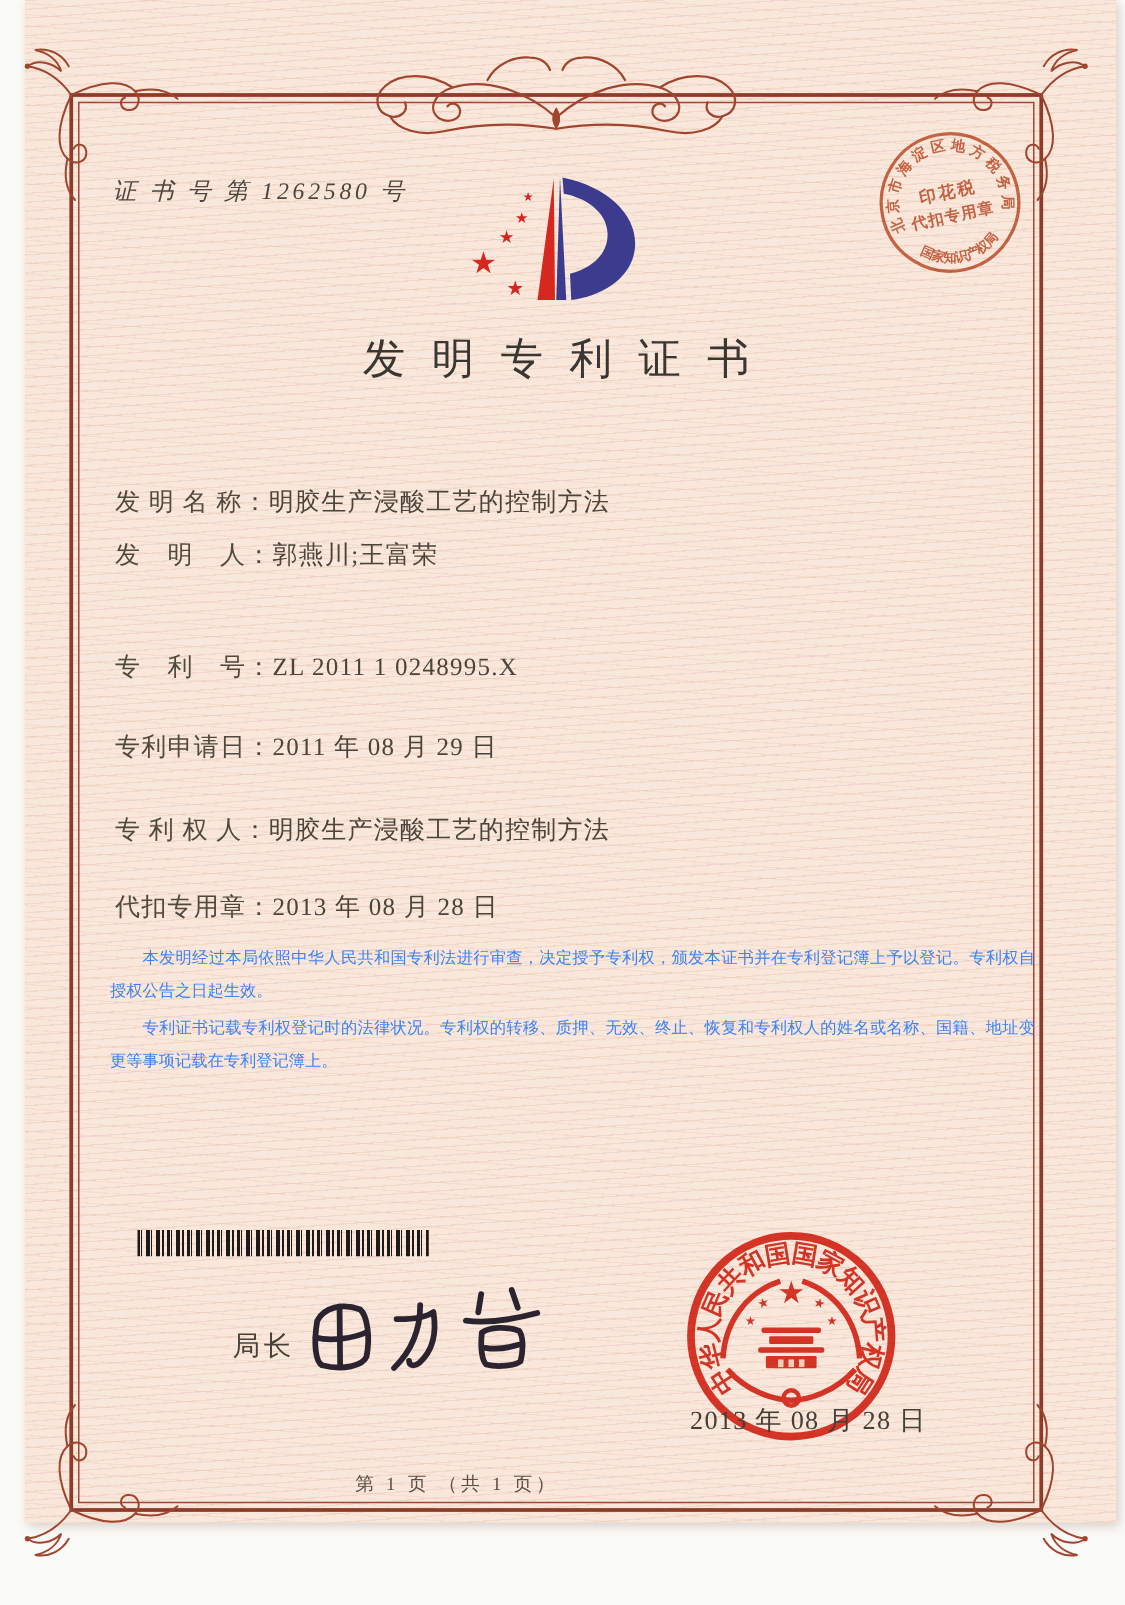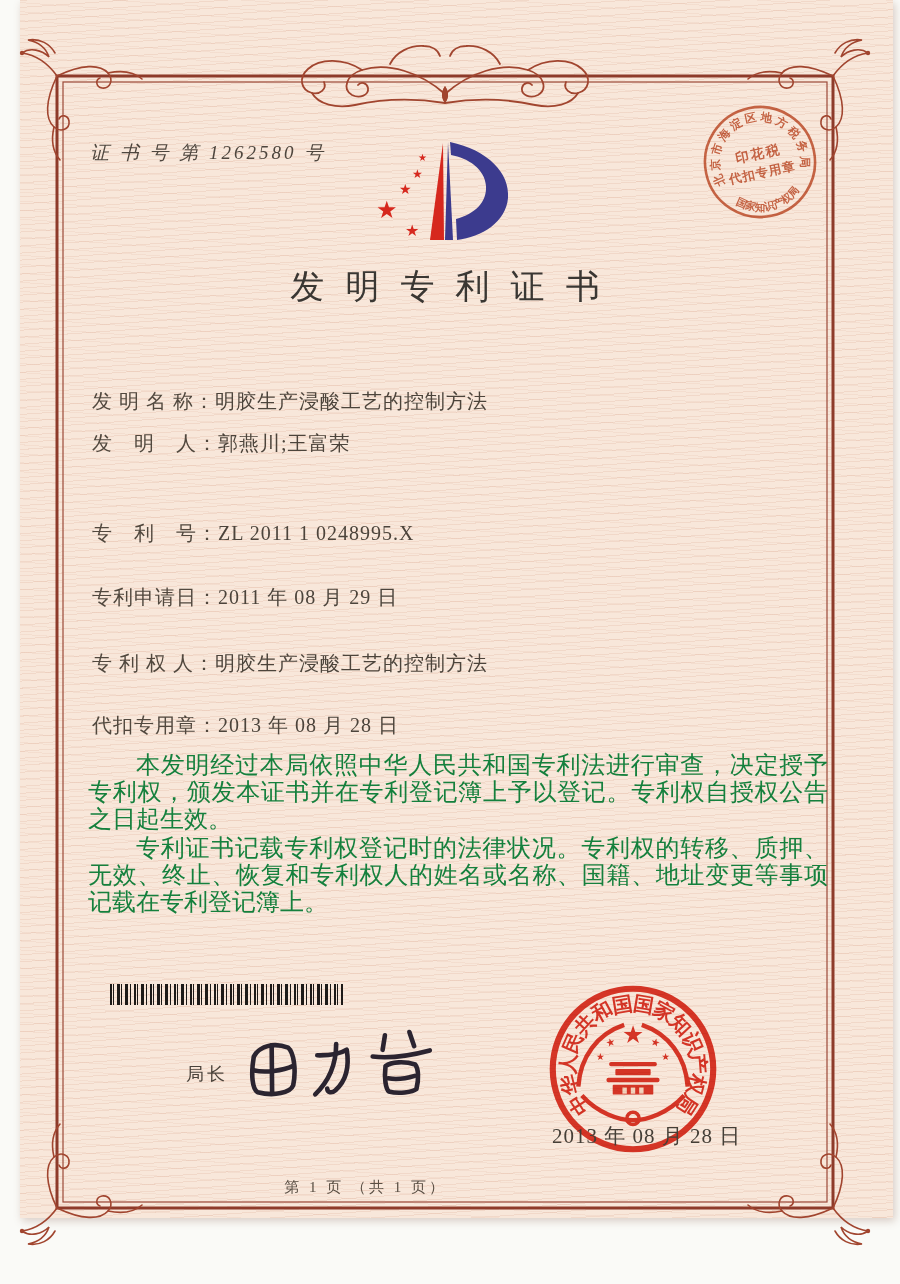--- a/index.html
+++ b/index.html
@@ -14,36 +14,36 @@
   .deco-svg{position:absolute;left:0;top:0;width:900px;height:1284px;pointer-events:none;}
   .cert-number{position:absolute;left:90px;top:140px;font-size:19px;letter-spacing:3px;color:#4e463e;font-style:italic;}
   .logo-svg{position:absolute;left:360px;top:126px;width:180px;height:135px;}
   .stamp-svg{position:absolute;left:698px;top:100px;width:124px;height:124px;opacity:.85;mix-blend-mode:multiply;}
   .cert-title{position:absolute;left:57px;top:264px;width:776px;text-align:center;font-size:34px;
     color:#3a3733;letter-spacing:0.62em;text-indent:0.62em;font-weight:500;}
   .fields{position:absolute;left:92px;top:0;width:740px;}
   .field-row{position:absolute;left:0;font-size:20px;color:#51483e;letter-spacing:1px;white-space:nowrap;}
   .field-row .value{color:#4c443b;margin-top:32px;}
   .f0{top:388px}.f1{top:430px}.f2{top:520px}.f3{top:584px}.f4{top:650px}.f5{top:712px}
-  .paragraphs{position:absolute;left:88px;top:752px;width:740px;font-size:24px;line-height:27px;
-    color:#15803d;text-align:justify;}
+  .paragraphs{position:absolute;left:88px;top:752px;width:740px;font-size:13px;line-height:27px;
+    color:#3b82f6;text-align:justify;}
   .paragraphs p{margin:0 0 2px 0;text-indent:2em;}
   .barcode{position:absolute;left:110px;top:984px;width:233px;height:21px;
     background:repeating-linear-gradient(90deg,
       #1d1a18 0 2px, transparent 2px 3px,
       #1d1a18 3px 4px, transparent 4px 7px,
       #1d1a18 7px 10px, transparent 10px 11px,
       #1d1a18 11px 12px, transparent 12px 15px,
       #1d1a18 15px 18px, transparent 18px 20px,
       #1d1a18 20px 21px, transparent 21px 24px,
       #1d1a18 24px 26px, transparent 26px 27px,
       #1d1a18 27px 28px, transparent 28px 31px,
       #1d1a18 31px 34px, transparent 34px 36px,
       #1d1a18 36px 37px, transparent 37px 40px);}
-  .signer-title{position:absolute;left:186px;top:1062px;font-size:18px;letter-spacing:3px;color:#4a423a;}
+  .signer-title{position:absolute;left:186px;top:1062px;font-size:22px;letter-spacing:3px;color:#4a423a;}
   .signature-svg{position:absolute;left:232px;top:1016px;width:215px;height:105px;}
   .seal-svg{position:absolute;left:536px;top:972px;width:194px;height:194px;opacity:.92;mix-blend-mode:multiply;}
   .grant-date{position:absolute;left:552px;top:1122px;font-size:21px;letter-spacing:1px;color:#453f37;z-index:5;}
   .footer-page{position:absolute;left:57px;top:1178px;width:617px;text-align:center;font-size:15px;
     letter-spacing:3px;color:#5a4f44;}
   svg text{font-family:"Liberation Serif","DejaVu Serif",serif;}
   .star-font{font-family:"DejaVu Sans",sans-serif;}
 </style>
 </head>
 <body>

